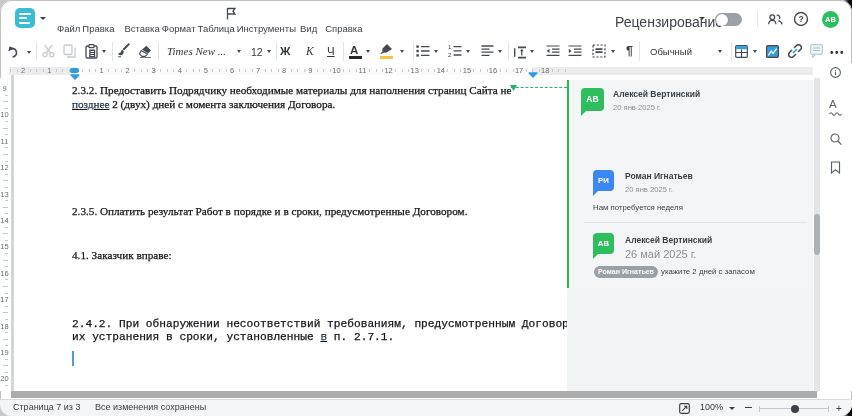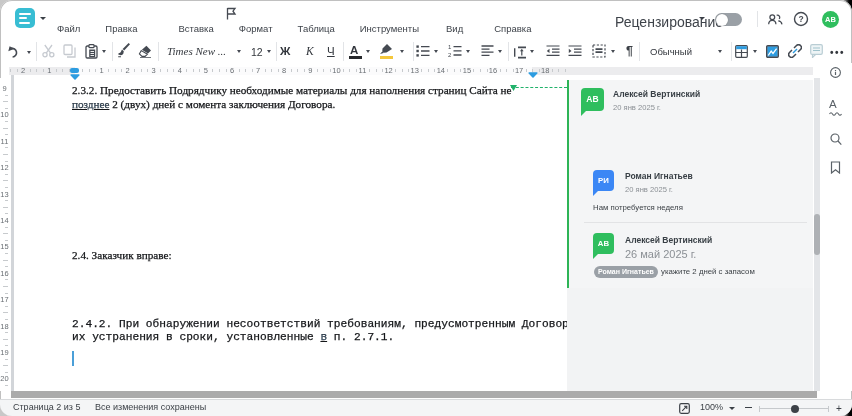--- a/index.html
+++ b/index.html
@@ -12,24 +12,24 @@
 </style></head><body>
 <div id="win">
 <div style="position:absolute;left:15px;top:8px;width:20px;height:20px;background:#38bdd3;border-radius:5px"></div>
 <div style="position:absolute;left:19px;top:12.5px;width:12px;height:2px;background:#fff;border-radius:1px"></div>
 <div style="position:absolute;left:19px;top:17px;width:8px;height:2px;background:#fff;border-radius:1px"></div>
 <div style="position:absolute;left:19px;top:21.5px;width:11px;height:2px;background:#fff;border-radius:1px"></div>
 <div style="position:absolute;left:40px;top:16.5px;width:0;height:0;border-left:3.0px solid transparent;border-right:3.0px solid transparent;border-top:3.96px solid #3a3f46"></div>
 <svg style="position:absolute;left:226px;top:7px" width="11" height="13" viewBox="0 0 11 13" fill="none">
       <path d="M1.5 1 V12.5 M1.5 1.5 H9 L7 4.2 L9 7 H1.5" stroke="#454a52" stroke-width="1.3"></path>
     </svg>
-<div style="position:absolute;left:57px;top:22.5px;font-size:9.5px;color:#3e434a;display:flex;gap:25px">
+<div style="position:absolute;left:57px;top:22.5px;font-size:9.5px;color:#3e434a;display:flex;gap:2px">
       <span style="margin-left:0px">Файл</span>
       <span style="margin-left:0px">Правка</span>
-      <span style="margin-left:16px">Вставка</span>
+      <span style="margin-left:8px">Вставка</span>
       <span style="margin-left:0px">Формат</span>
       <span style="margin-left:0px">Таблица</span>
       <span style="margin-left:0px">Инструменты</span>
       <span style="margin-left:2px">Вид</span>
       <span style="margin-left:6px">Справка</span>
     </div>
 <div style="position:absolute;left:615px;top:14px;font-size:14px;color:#3e434a">Рецензирование</div>
 <div style="position:absolute;left:699px;top:17px;width:0;height:0;border-left:3.0px solid transparent;border-right:3.0px solid transparent;border-top:3.96px solid #3a3f46"></div>
 <div style="position:absolute;left:715px;top:13px;width:27px;height:13px;background:#9aa0a6;border-radius:7px"></div>
 <div style="position:absolute;left:716px;top:13.5px;width:12px;height:12px;background:#fff;border-radius:6px;box-shadow:0 0 1px rgba(0,0,0,.4)"></div>
@@ -300,21 +300,22 @@
       <div class="tick" style="left:5px;top:267.4px;width:3px;height:1px"></div>
       <div class="rnum" style="left:0px;top:270.0px;width:9px;text-align:center">19</div>
       <div class="tick" style="left:5px;top:280.6px;width:3px;height:1px"></div>
       <div class="tick" style="left:3px;top:287.2px;width:5px;height:1px"></div>
       <div class="tick" style="left:5px;top:293.8px;width:3px;height:1px"></div>
       <div class="rnum" style="left:0px;top:296.4px;width:9px;text-align:center">20</div>
       <div class="tick" style="left:5px;top:307.0px;width:3px;height:1px"></div>
     </div>
 <div style="position:absolute;left:10.5px;top:74.5px;width:3.5px;height:316.5px;background:#d2d5d9"></div>
 <div style="position:absolute;left:72px;font-family:'Liberation Serif',serif;font-size:11.2px;line-height:13.4px;color:#15171a;white-space:nowrap;-webkit-text-stroke:0.25px #15171a;top:84.2px">2.3.2. Предоставить Подрядчику необходимые материалы для наполнения страниц Сайта не<br><span style="text-decoration:underline;color:#3c5a74">позднее</span> 2 (двух) дней с момента заключения Договора.</div>
-<div style="position:absolute;left:72px;font-family:'Liberation Serif',serif;font-size:11.2px;line-height:13.4px;color:#15171a;white-space:nowrap;-webkit-text-stroke:0.25px #15171a;top:249.4px">2.4. Заказчик вправе:</div>
+<div style="position:absolute;left:72px;font-family:'Liberation Serif',serif;font-size:11.2px;line-height:13.4px;color:#15171a;white-space:nowrap;-webkit-text-stroke:0.25px #15171a;top:205.1px">2.3.5. Оплатить результат Работ в порядке и в сроки, предусмотренные Договором.</div>
+<div style="position:absolute;left:72px;font-family:'Liberation Serif',serif;font-size:11.2px;line-height:13.4px;color:#15171a;white-space:nowrap;-webkit-text-stroke:0.25px #15171a;top:249.4px">4.1. Заказчик вправе:</div>
 <div style="position:absolute;left:72px;font-family:Liberation Mono, monospace;font-size:11.2px;line-height:13.4px;color:#15171a;white-space:nowrap;-webkit-text-stroke:0.25px #15171a;top:317.9px">2.4.2. При обнаружении несоответствий требованиям, предусмотренным Договором, требовать<br>их устранения в сроки, установленные <span style="text-decoration:underline;color:#3c5a74">в</span> п. 2.7.1.</div>
 <div style="position:absolute;left:72px;top:351px;width:1.5px;height:15px;background:#4a9fd8"></div>
 <div style="position:absolute;left:511px;top:87px;width:56px;height:0;border-top:1.5px dashed #21b26b"></div>
 <svg style="position:absolute;left:510px;top:84.5px" width="7" height="6" viewBox="0 0 7 6" fill="none">
       <path d="M0 0 H7 L3.5 6 Z" fill="#21b26b"></path>
     </svg>
 <div style="position:absolute;left:567px;top:287.5px;width:246px;height:103.5px;background:#f2f3f4"></div>
 <div style="position:absolute;left:567px;top:79.5px;width:246px;height:208px;background:#f4f5f6;border-left:2px solid #2eb456"></div>
 <div style="position:absolute;left:581px;top:88px;width:23px;height:23px;background:#2fbe5e;border-radius:4px 4px 4px 0;color:#fff;font-weight:bold;font-size:8.5px;text-align:center;line-height:23px">АВ</div>
     <div style="position:absolute;left:581px;top:109px;width:0;height:0;border-top:7px solid #2fbe5e;border-right:7.5px solid transparent"></div>
@@ -345,21 +346,21 @@
     </svg>
 <svg style="position:absolute;left:830px;top:133px" width="12" height="13" viewBox="0 0 12 13" fill="none">
       <circle cx="5" cy="5" r="4" stroke="#5b6268" stroke-width="1.2"></circle>
       <path d="M8 8 L11.3 11.6" stroke="#5b6268" stroke-width="1.2"></path>
     </svg>
 <svg style="position:absolute;left:830px;top:161px" width="11" height="13" viewBox="0 0 11 13" fill="none">
       <path d="M1.5 1 H9.5 V12 L5.5 8.8 L1.5 12 Z" stroke="#5b6268" stroke-width="1.2"></path>
     </svg>
 <div style="position:absolute;left:11px;top:391px;width:806px;height:7px;background:#ababab"></div>
 <div style="position:absolute;left:0;top:398.5px;width:852px;height:17.5px;background:#f4f5f6;border-top:1px solid #d8dadc"></div>
-<div style="position:absolute;left:13px;top:401.5px;font-size:9px;color:#3c4147">Страница 2 из 5</div>
+<div style="position:absolute;left:13px;top:401.5px;font-size:9px;color:#3c4147">Страница 7 из 3</div>
 <div style="position:absolute;left:95px;top:401.5px;font-size:9px;color:#3c4147">Все изменения сохранены</div>
 <svg style="position:absolute;left:679px;top:403px" width="11" height="11" viewBox="0 0 11 11" fill="none">
       <rect x="0.7" y="0.7" width="9.6" height="9.6" rx="1.5" stroke="#3c4147" stroke-width="1.2"></rect>
       <path d="M3.2 7.8 L7.8 3.2 M5 3.2 H7.8 V6" stroke="#3c4147" stroke-width="1.1"></path>
     </svg>
 <div style="position:absolute;left:700px;top:401.5px;font-size:9px;color:#3c4147">100%</div>
 <div style="position:absolute;left:729px;top:406.5px;width:0;height:0;border-left:3.0px solid transparent;border-right:3.0px solid transparent;border-top:3.96px solid #3c4147"></div>
 <div style="position:absolute;left:745px;top:406.5px;width:7px;height:1.5px;background:#3c4147"></div>
 <div style="position:absolute;left:759px;top:408px;width:70px;height:1px;background:#c6c9cc"></div>
 <div style="position:absolute;left:759px;top:405.5px;width:1px;height:6px;background:#c6c9cc"></div>

